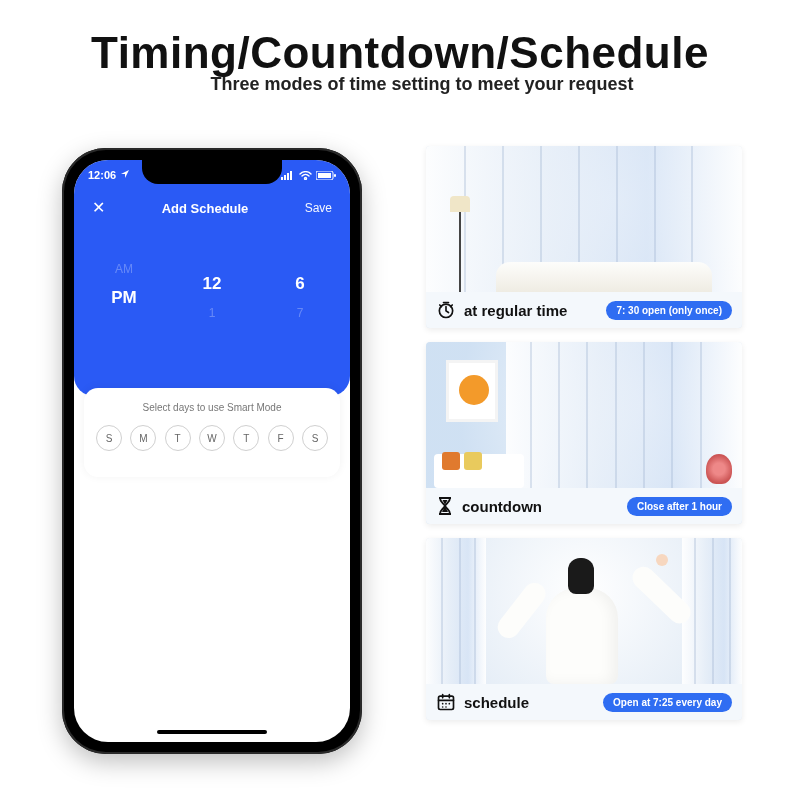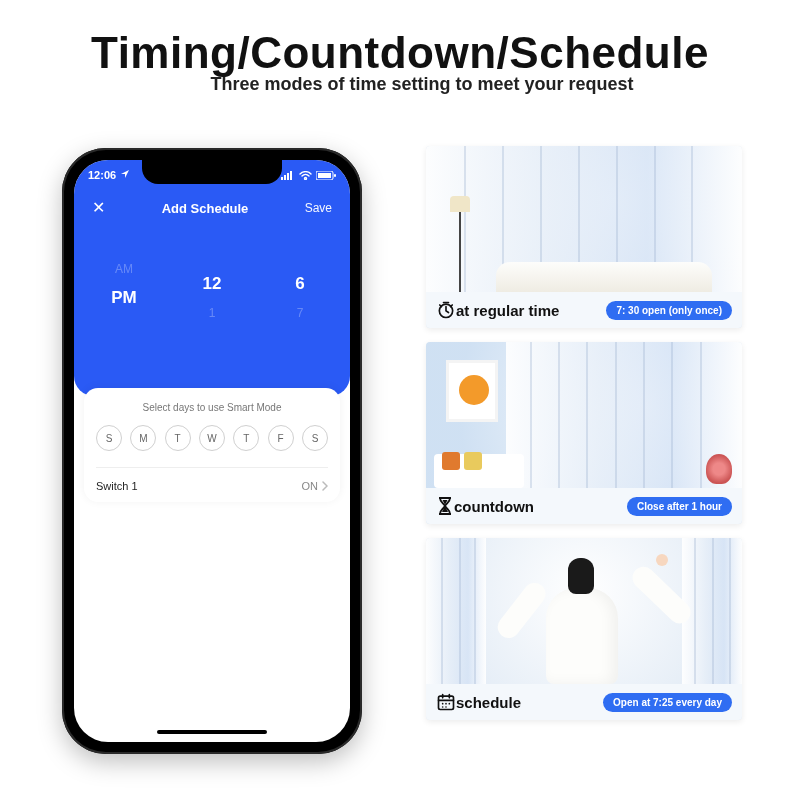--- a/index.html
+++ b/index.html
@@ -160,21 +160,21 @@
   }
   .card .bar {
     position: absolute;
     bottom: 0; left: 0; right: 0;
     height: 36px;
     background: #f4f8fc;
     display:flex; align-items:center; justify-content:space-between;
     padding: 0 10px;
   }
   .bar-left {
-    display:flex; align-items:center; 
+    display:flex; align-items:center; gap:8px;
     font-weight:700; font-size:15px; color:#111;
   }
   .bar-left svg { display:block; }
   .pill {
     background:#2f6df2;
     color:#fff;
     font-size:10px;
     font-weight:600;
     border-radius: 999px;
     padding: 4px 10px;
@@ -299,29 +299,20 @@
       <div class="sheet-title">Select days to use Smart Mode</div>
       <div class="days">
         <div class="day">S</div>
         <div class="day">M</div>
         <div class="day">T</div>
         <div class="day">W</div>
         <div class="day">T</div>
         <div class="day">F</div>
         <div class="day">S</div>
       </div>
-      <div class="switch-row">
-        <span>Switch 1</span>
-        <span class="val">
-          <span>ON</span>
-          <svg width="6" height="10" viewBox="0 0 6 10">
-              <path d="M1 1l4 4-4 4" stroke="#bbb" stroke-width="1.5" fill="none" stroke-linecap="round"></path>
-            </svg>
-        </span>
-      </div>
     </div>
 
     <div class="home-bar"></div>
   </div>
 </div>
 
 <div class="cards">
 
   <div class="card">
     <div class="scene">

